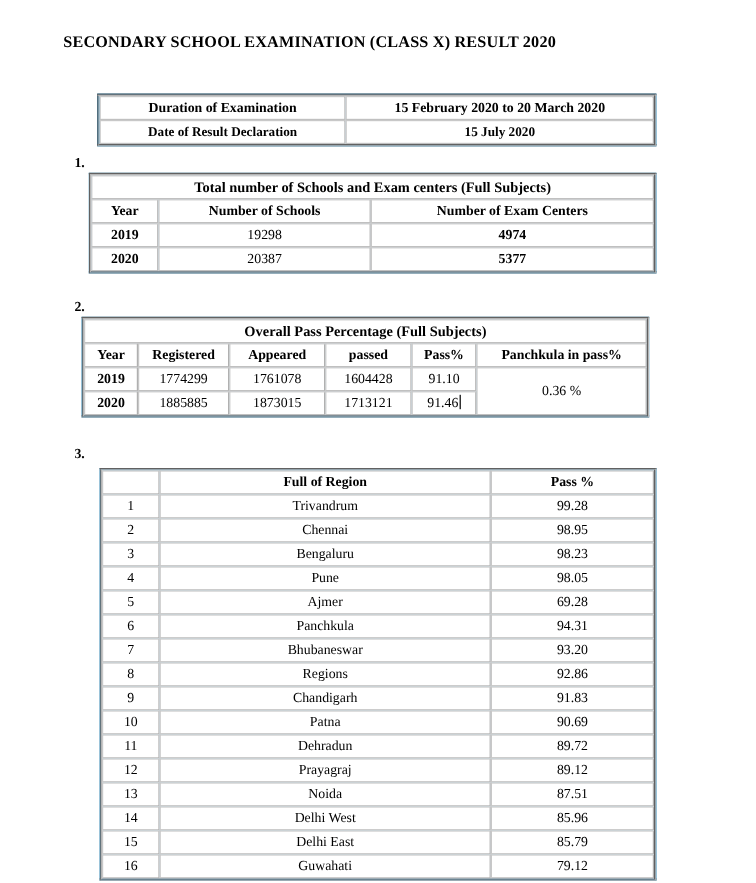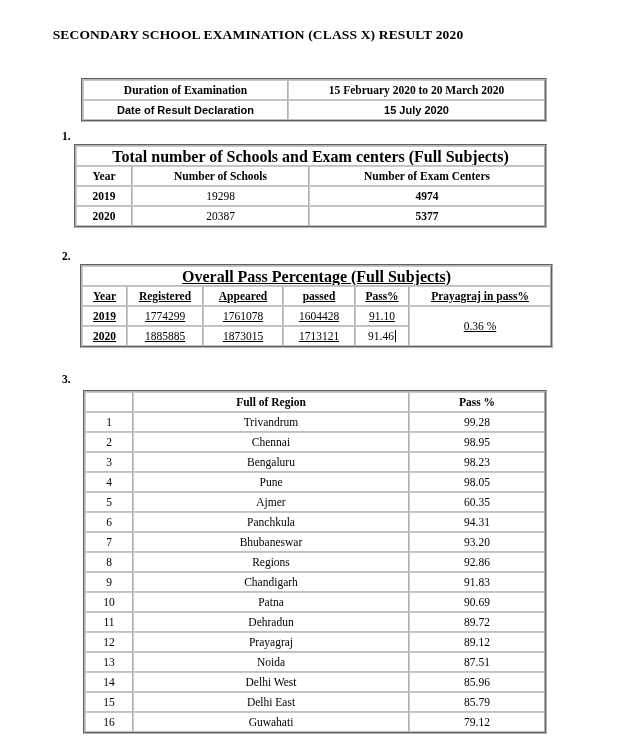--- a/index.html
+++ b/index.html
@@ -53,43 +53,43 @@
     line-height: 15px;
     height: 16px;
     text-align: center;
     vertical-align: middle;
     background: #ffffff;
     overflow: hidden;
     white-space: nowrap;
   }
   table.doc td.b { font-weight: bold; }
   table.doc td.sans {
-    font-family: Liberation Sans, sans-serif;
+    font-family: Liberation Serif, serif;
     font-weight: bold;
     font-size: 11px;
   }
   table.doc td.span-title {
     font-weight: bold;
-    font-size: 16px;
+    font-size: 12px;
   }
   table.doc td.plain { font-weight: normal; }
 
   
   .list-num {
     position: absolute;
     font-family: "Liberation Serif", "DejaVu Serif", serif;
     font-weight: bold;
     font-size: 11.5px;
     color: #000000;
   }
 
   
   #tbl-header-info { position: absolute; left: 81px; top: 78px;  width: 466px; }
   #tbl-schools     { position: absolute; left: 74px; top: 144px; width: 473px; }
-  #tbl-overall     { position: absolute; left: 80px; top: 264px; width: 473px; text-decoration: underline; }
+  #tbl-overall     { position: absolute; left: 68px; top: 264px; width: 473px; }
   #tbl-regions     { position: absolute; left: 83px; top: 390px; width: 464px; }
 
   #num-1 { left: 62px; top: 130px; }
   #num-2 { left: 62px; top: 250px; }
   #num-3 { left: 62px; top: 373px; }
 
   
   .caret-wrap { position: relative; display: inline-block; }
   .caret {
     display: inline-block;
@@ -168,21 +168,21 @@
     <tbody>
       <tr>
         <td class="span-title" colspan="6">Overall Pass Percentage (Full Subjects)</td>
       </tr>
       <tr>
         <td class="b">Year</td>
         <td class="b">Registered</td>
         <td class="b">Appeared</td>
         <td class="b">passed</td>
         <td class="b">Pass%</td>
-        <td class="b">Prayagraj in pass%</td>
+        <td class="b">Panchkula in pass%</td>
       </tr>
       <tr>
         <td class="b">2019</td>
         <td class="plain">1774299</td>
         <td class="plain">1761078</td>
         <td class="plain">1604428</td>
         <td class="plain">91.10</td>
         <td class="plain" rowspan="2">0.36 %</td>
       </tr>
       <tr>
@@ -226,21 +226,21 @@
           <td class="plain">98.23</td>
         </tr>
         <tr>
           <td class="plain">4</td>
           <td class="plain">Pune</td>
           <td class="plain">98.05</td>
         </tr>
         <tr>
           <td class="plain">5</td>
           <td class="plain">Ajmer</td>
-          <td class="plain">60.35</td>
+          <td class="plain">69.28</td>
         </tr>
         <tr>
           <td class="plain">6</td>
           <td class="plain">Panchkula</td>
           <td class="plain">94.31</td>
         </tr>
         <tr>
           <td class="plain">7</td>
           <td class="plain">Bhubaneswar</td>
           <td class="plain">93.20</td>

